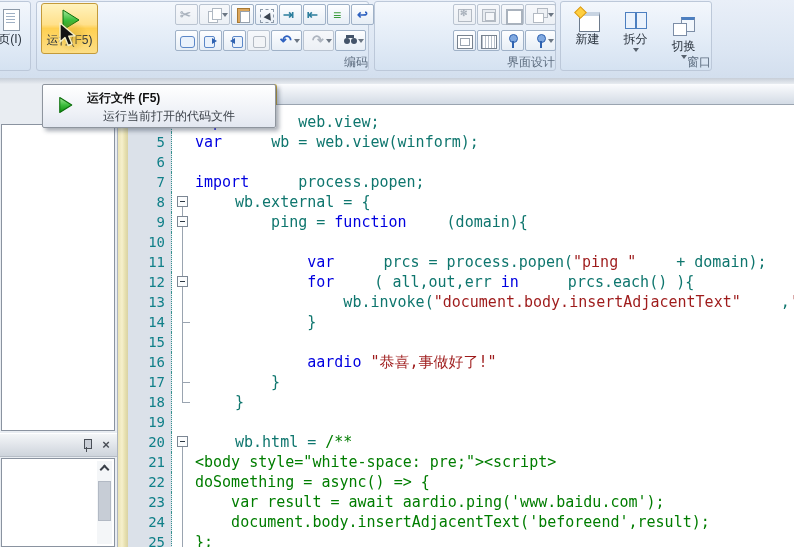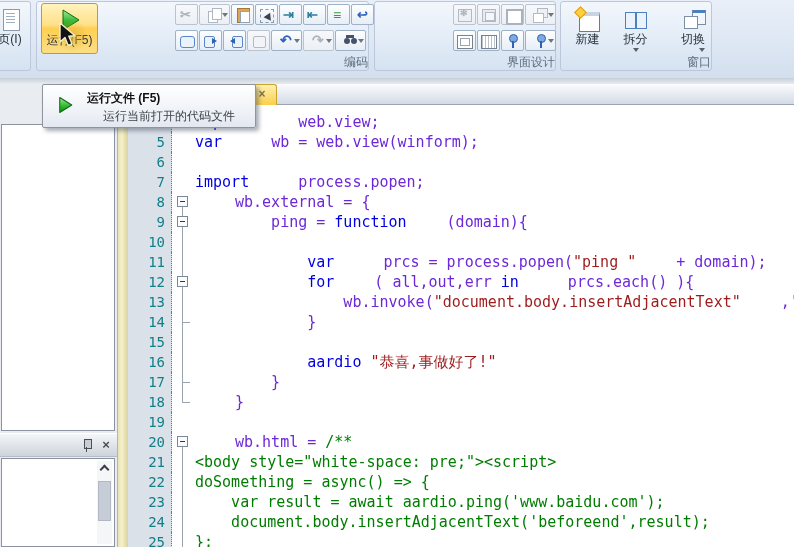--- a/index.html
+++ b/index.html
@@ -88,21 +88,21 @@
   .ic-u4::before{left:4px;top:0;width:9px;height:8px;border:1px solid #B3BAC3;background:#EDF0F4;}
   .ic-u4::after{left:0;top:5px;width:9px;height:8px;border:1px solid #B3BAC3;background:#fff;}
   .ic-u5::before{left:0;top:1px;width:14px;height:12px;border:1px solid #77828F;background:#fff;}
   .ic-u5::after{left:3px;top:4px;width:8px;height:6px;border:1px solid #9AA4B0;}
   .ic-u6::before{left:0;top:1px;width:14px;height:12px;border:1px solid #77828F;
     background:repeating-linear-gradient(90deg,#B9C1CB 0,#B9C1CB 1px,#fff 1px,#fff 3px);}
   .ic-anchor::before{left:4px;top:0;width:7px;height:7px;border:1px solid #2F62B0;border-radius:50%;background:#7FA8E0;}
   .ic-anchor::after{left:7px;top:7px;width:2px;height:7px;background:#2F62B0;}
 
   
-  .tooltip{position:absolute;left:42px;top:84px;width:214px;height:44px;z-index:50;
+  .tooltip{position:absolute;left:42px;top:84px;width:234px;height:44px;z-index:50;
     border:1px solid #8E959E;border-radius:2px;background:linear-gradient(#FFFFFF,#EDF0F6 70%,#E2E7F0);
     box-shadow:3px 3px 4px rgba(60,70,90,.45);}
   .tooltip .tt-title{position:absolute;left:44px;top:5px;font-size:12px;font-weight:bold;color:#111;white-space:nowrap;}
   .tooltip .tt-desc{position:absolute;left:60px;top:23px;font-size:12px;color:#3C424A;white-space:nowrap;}
   .tooltip svg{position:absolute;left:13px;top:11px;}
 
   
   .dock{position:absolute;left:0;top:84px;width:117px;height:463px;background:#E9EDF2;}
   .dpanel{position:absolute;left:1px;width:114px;background:#fff;border:1px solid #8A93A0;}
   .dheader{position:absolute;left:0;top:349px;width:117px;height:24px;
@@ -138,21 +138,21 @@
   .fold.th::before{content:"";position:absolute;left:10px;top:0;height:10px;width:1px;background:#9AA4B0;}
   .fold.ts::before{content:"";position:absolute;left:10px;top:0;height:4px;width:1px;background:#9AA4B0;}
   .fold.bs::after{content:"";position:absolute;left:10px;top:15px;bottom:0;width:1px;background:#9AA4B0;}
   .fold.tick::after{content:"";position:absolute;left:10px;top:10px;width:8px;height:1px;background:#9AA4B0;}
   .fb{position:absolute;left:5px;top:4px;width:11px;height:11px;border:1px solid #7C8794;background:#FBFCFD;}
   .fb::before{content:"";position:absolute;left:2px;right:2px;top:4px;height:1px;background:#2F3A46;}
   .codetxt{flex:1 1 auto;padding-left:1px;color:#000;overflow:hidden;}
   .tk-k{color:#0000E0;}
   .tk-s{color:#9E1B1B;}
   .tk-c{color:#007D00;}
-  .tk-p{color:#6d28d9;padding-left:40px;}
+  .tk-p{color:#0f766e;padding-left:40px;}
 
   .cursor{position:absolute;left:56px;top:22px;z-index:99;}
 </style>
 </head>
 <body>
 
 <div id="app">
 
   <div class="ribbon">
 
@@ -284,21 +284,21 @@
           </span>
         <span class="blabel">新建</span>
       </div>
       <div class="bb" style="left:53px;top:1px;width:43px;height:53px;">
         <span class="bicon">
             <b class="ic ic-split"></b>
           </span>
         <span class="blabel">拆分</span>
         <span class="ddown"></span>
       </div>
-      <div class="bb" style="left:101px;top:1px;width:43px;height:53px;align-items:flex-end;">
+      <div class="bb" style="left:101px;top:8px;width:43px;height:53px;">
         <span class="bicon">
             <b class="ic ic-switch"></b>
           </span>
         <span class="blabel">切换</span>
         <span class="ddown"></span>
       </div>
       <div class="rcaption">窗口</div>
     </div>
   </div>
   <div class="subrib"></div>

